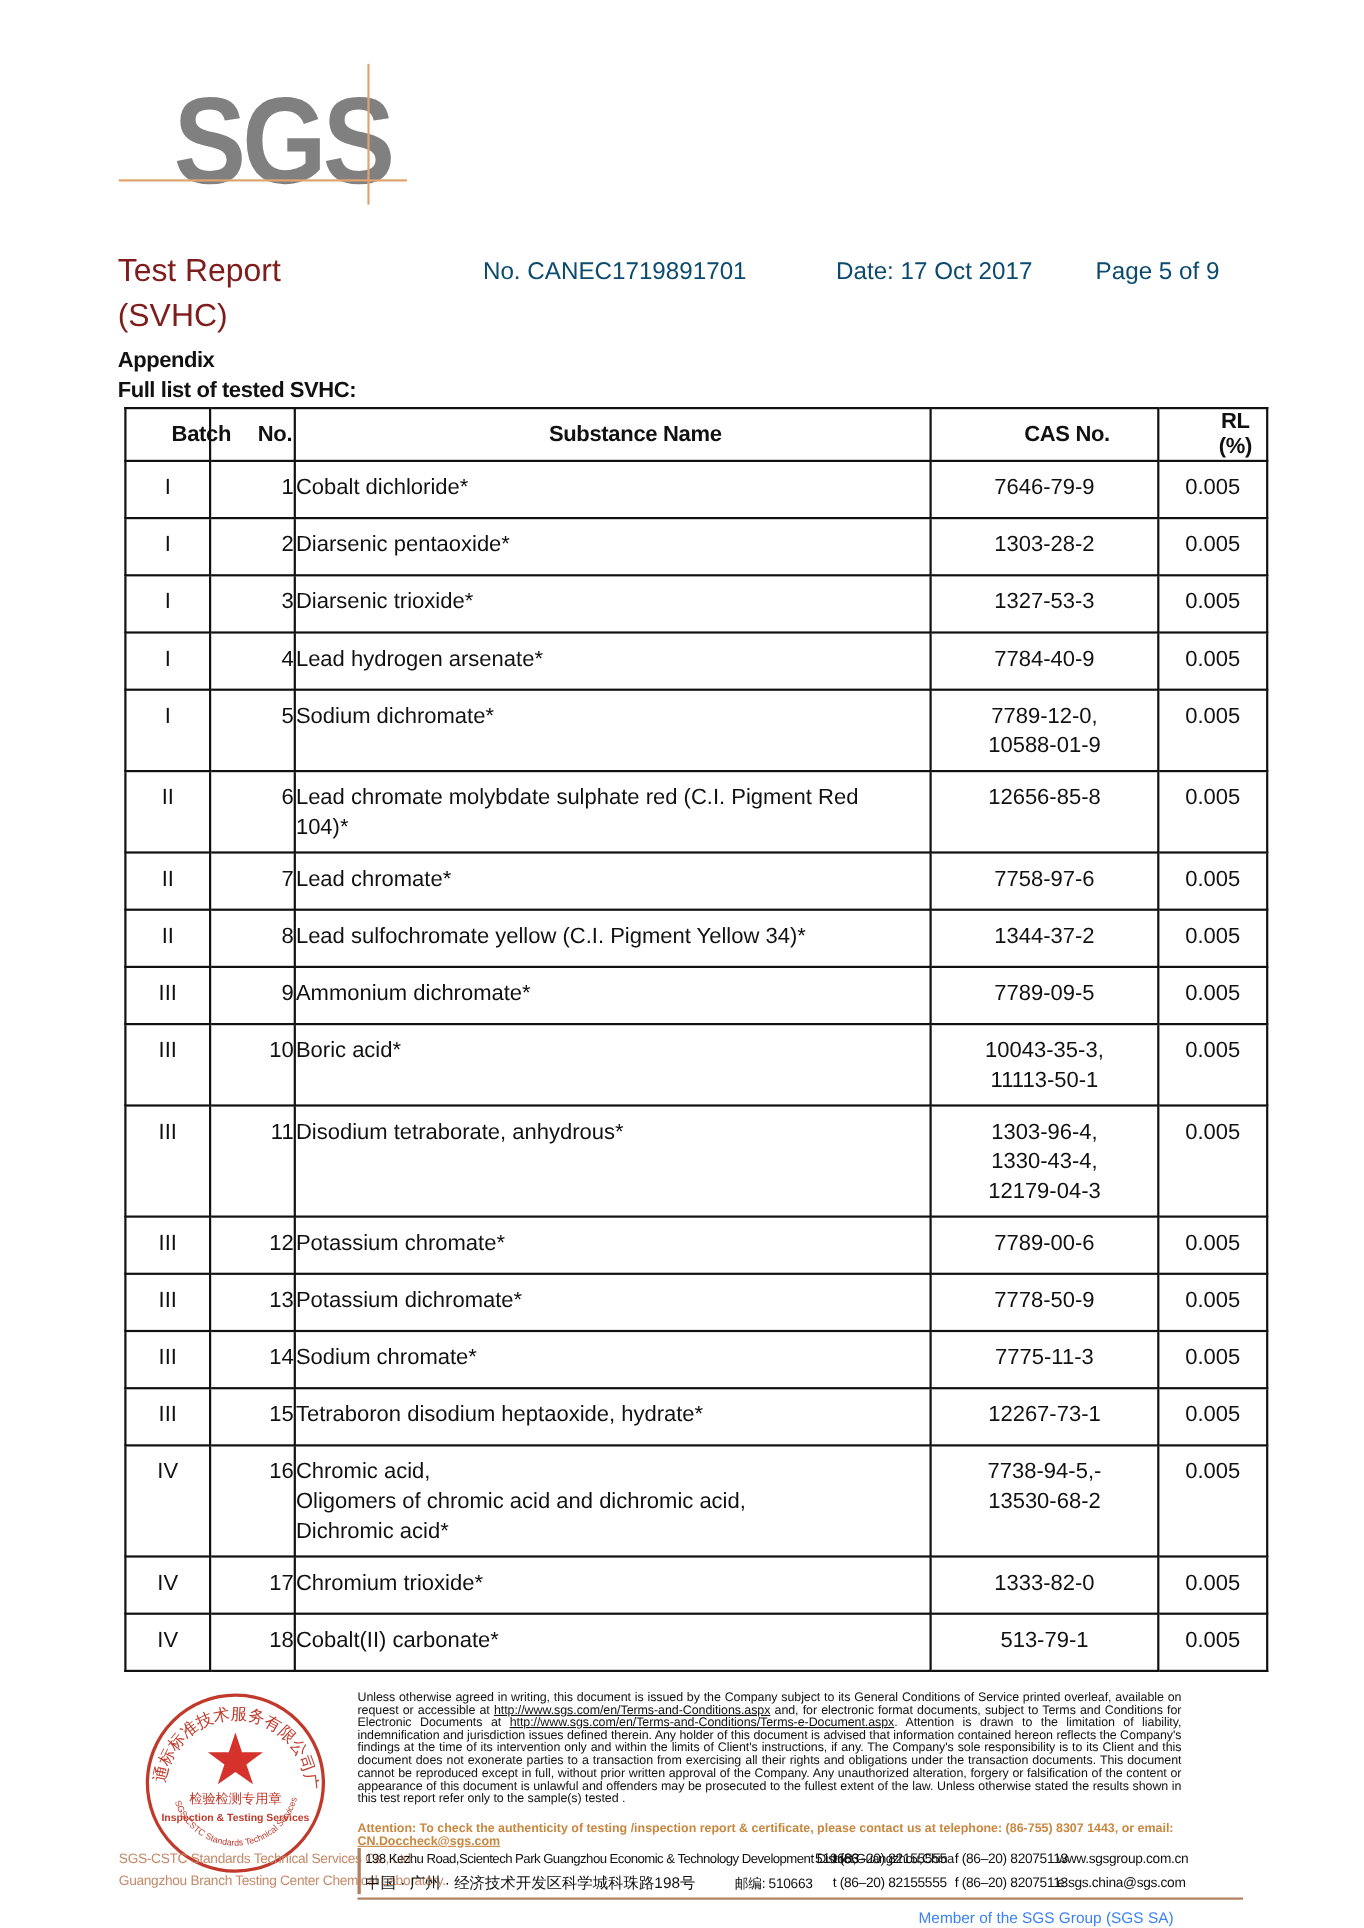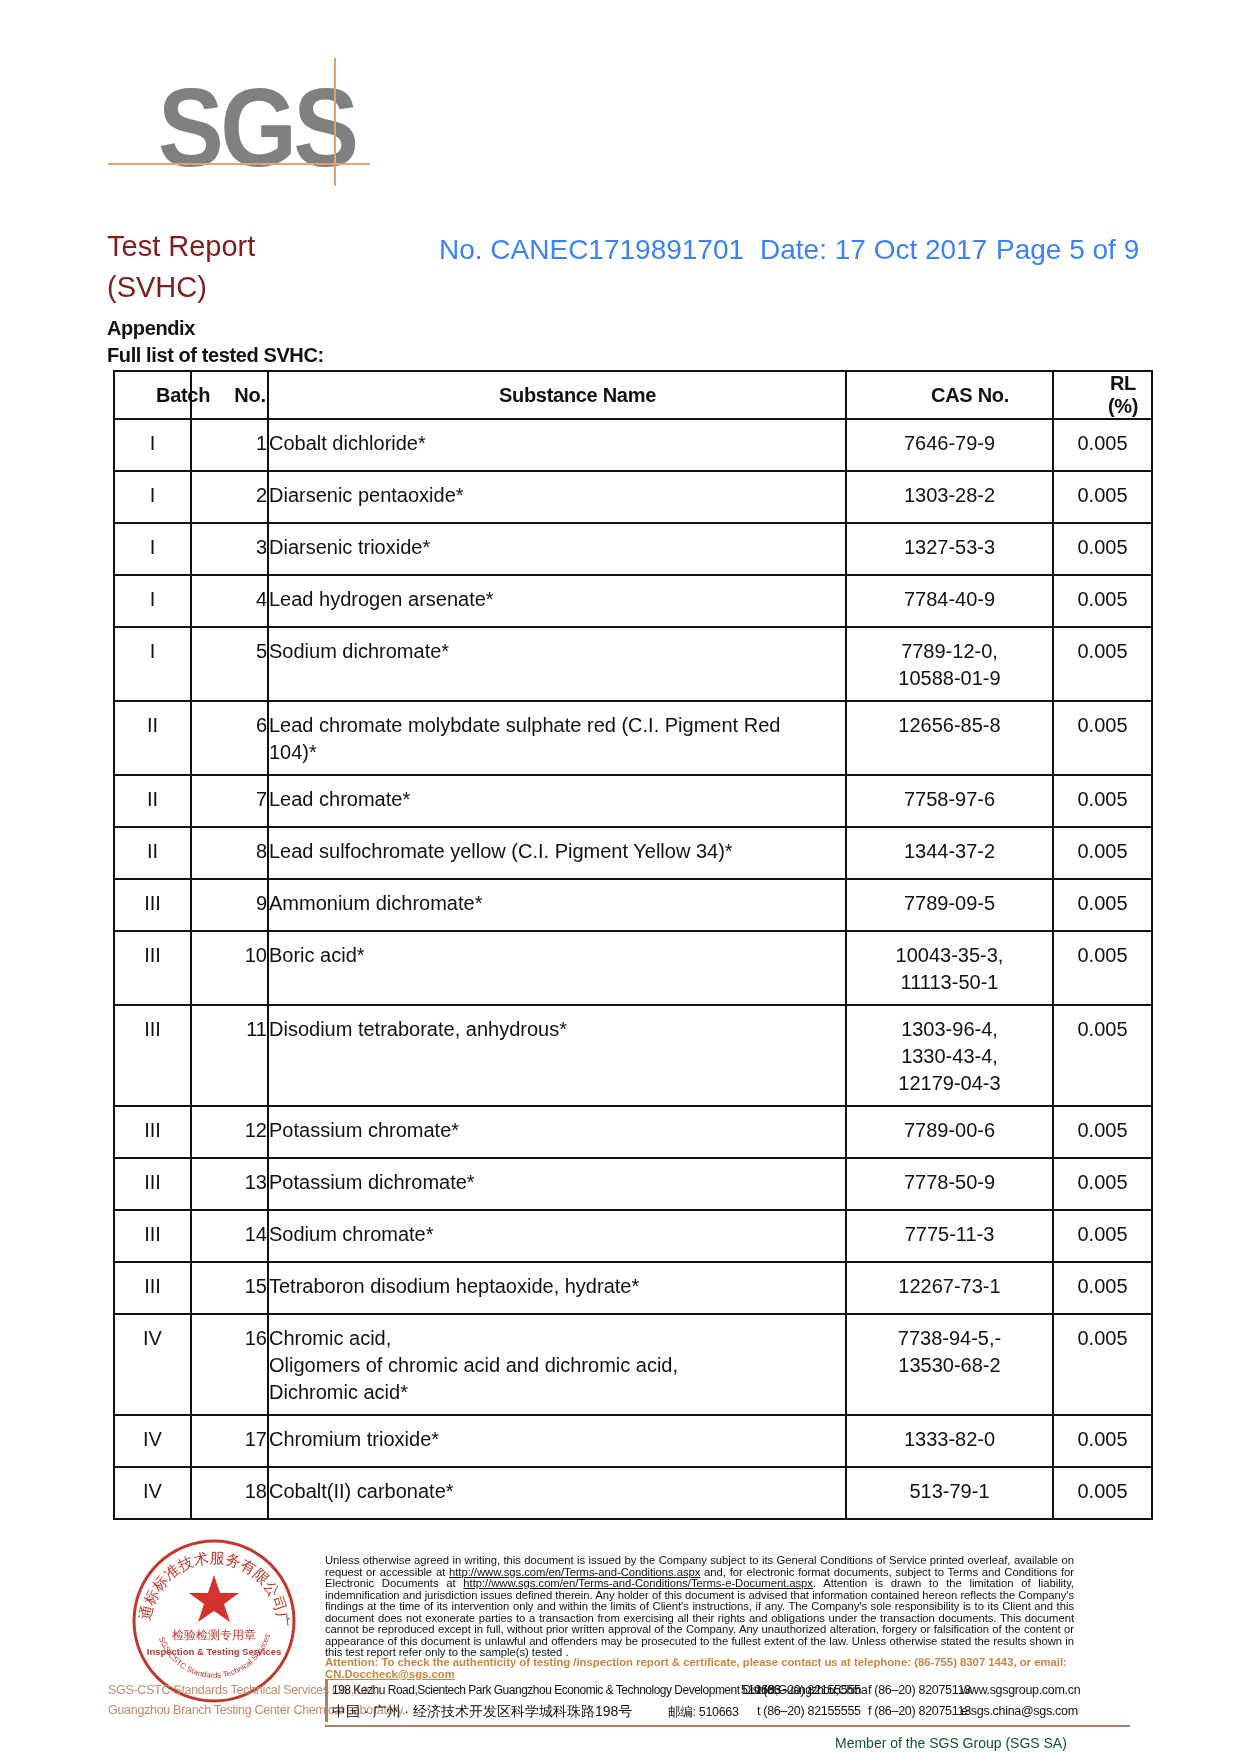--- a/index.html
+++ b/index.html
@@ -10,21 +10,21 @@
   .logo { position: absolute; left: 108px; top: 58px; width: 262px; height: 132px; }
   .logo-text { position: absolute; left: 50px; top: 14px; font-size: 112px; font-weight: 700;
                color: #808080; letter-spacing: -4px; transform: scaleX(0.88); transform-origin: left top;
                line-height: 1; font-family: "Liberation Sans", sans-serif; }
   .logo-hline { position: absolute; left: 0; top: 105px; width: 262px; height: 2px; background: #e0a370; }
   .logo-vline { position: absolute; left: 226px; top: 0; width: 2px; height: 128px; background: #e0a370; }
 
   
   .title { position: absolute; left: 107px; top: 226px; font-size: 29px; line-height: 41px; font-weight: 400; color: #7f1d1d; }
   .title span { display: block; }
-  .meta { position: absolute; top: 234px; font-size: 28px; color: #3b82f6; }
+  .meta { position: absolute; top: 234px; font-size: 22px; color: #0c4a6e; }
   .meta-no { left: 439px; }
   .meta-date { left: 760px; }
   .meta-page { left: 996px; }
 
   .appendix { position: absolute; left: 107px; top: 317px; font-size: 20px; font-weight: 700; letter-spacing: -0.4px; }
   .fulllist { position: absolute; left: 107px; top: 344px; font-size: 20px; font-weight: 700; letter-spacing: -0.4px; }
 
   
   table.svhc { position: absolute; left: 113px; top: 370px; width: 1038px; border-collapse: collapse; table-layout: fixed; }
   table.svhc th, table.svhc td { border: 2px solid #111; font-size: 20px; vertical-align: top; padding: 0; }
@@ -43,40 +43,40 @@
   td .line { display: block; }
   tr.single td { height: 32px; }
 
   
   .stamp { position: absolute; left: 128px; top: 1535px; width: 172px; height: 172px; }
   .stamp svg { width: 172px; height: 172px; }
   .stamp-company { position: absolute; left: 108px; top: 1680px; font-size: 12.5px; color: #c48a6a; line-height: 20px; letter-spacing: -0.3px; }
   .stamp-company span { display: block; }
 
   .disclaimer { position: absolute; left: 325px; top: 1538px; width: 749px; font-size: 11.3px; line-height: 11.5px;
-                text-align: justify; color: #111; letter-spacing: -0.05px; margin-top: 17px; }
+                text-align: justify; color: #111; letter-spacing: -0.05px; }
   .disclaimer a { color: #111; text-decoration: underline; }
   .attention { position: absolute; left: 325px; top: 1657px; width: 760px; font-size: 11.3px; line-height: 11.5px;
                color: #c8873f; font-weight: 700; }
   .attention a { color: #c8873f; text-decoration: underline; }
 
   .addr-bar { position: absolute; left: 325px; top: 1680px; width: 3px; height: 42px; background: #b08060; }
   .addr { position: absolute; left: 332px; font-size: 12px; color: #111; white-space: nowrap; letter-spacing: -0.5px; }
   .addr-en { top: 1683px; }
   .addr-cn { top: 1703px; font-size: 14px; letter-spacing: 0; }
   .addr-col { position: absolute; font-size: 12.5px; color: #111; white-space: nowrap; letter-spacing: -0.3px; }
   .r1 { top: 1683px; }
   .r2 { top: 1704px; }
   .zip-en { left: 705px; margin-left: 36px; }
   .zip-cn { left: 668px; }
   .tel { left: 757px; }
   .fax { left: 868px; }
   .web { left: 961px; }
   .footer-rule { position: absolute; left: 325px; top: 1725px; width: 805px; height: 2px; background: #b08060; }
-  .member { position: absolute; left: 835px; top: 1735px; font-size: 14px; color: #14532d; }
+  .member { position: absolute; left: 835px; top: 1735px; font-size: 14px; color: #3b82f6; }
 </style>
 </head>
 <body>
 
 <div class="logo">
   <div class="logo-text">SGS</div>
   <div class="logo-hline"></div>
   <div class="logo-vline"></div>
 </div>
 

